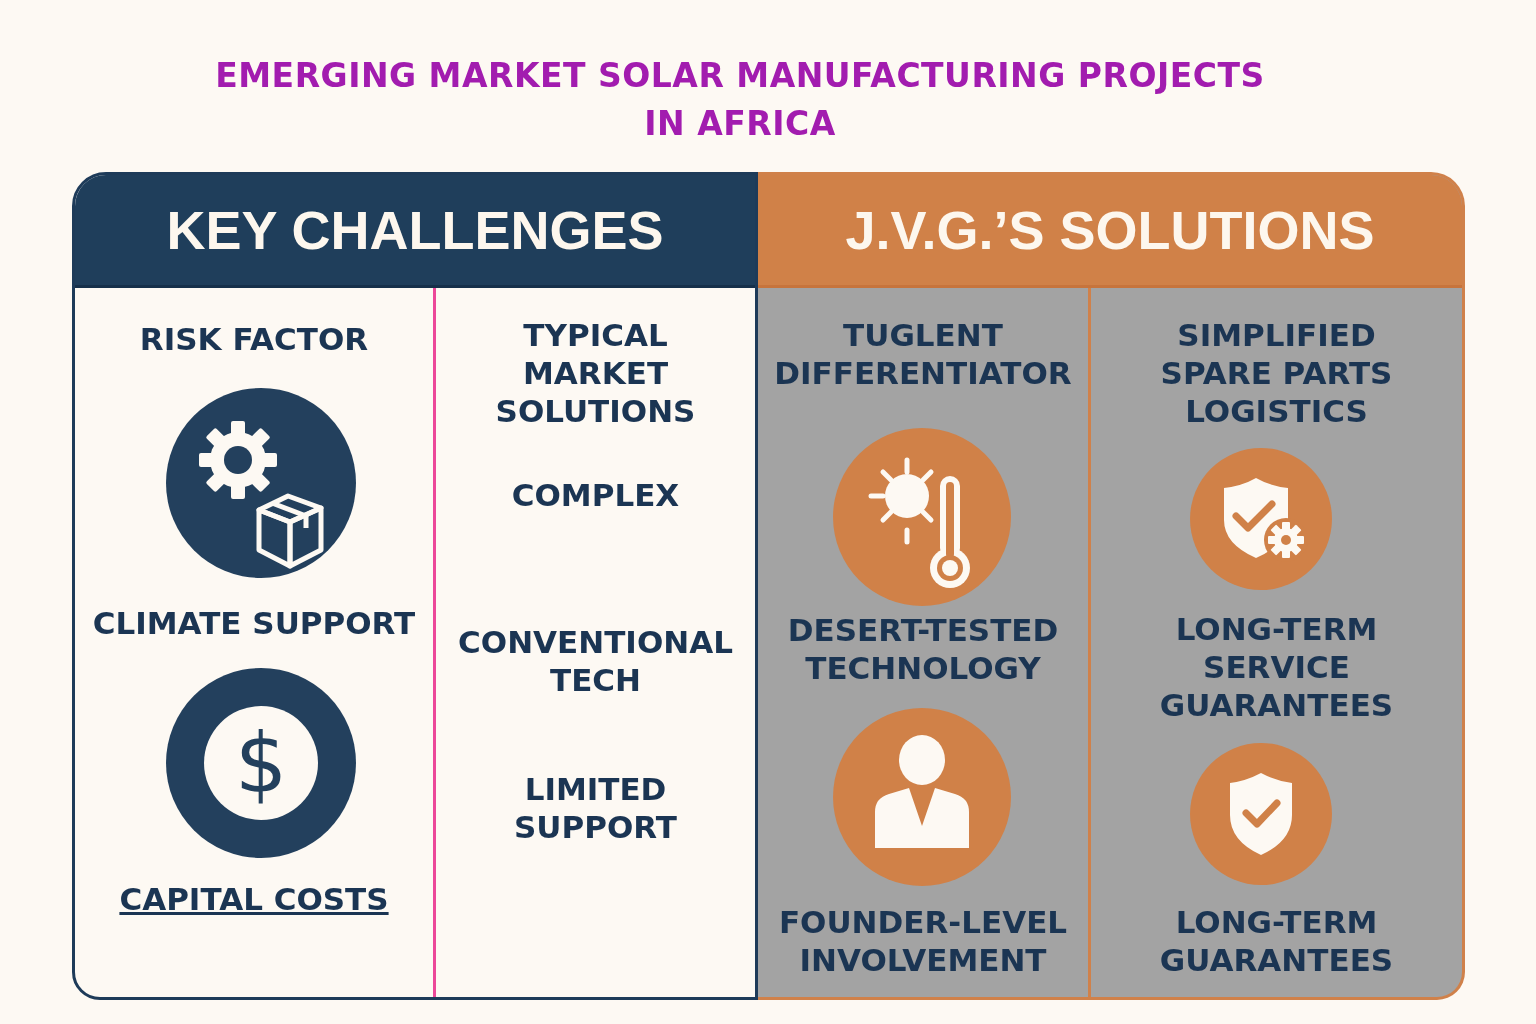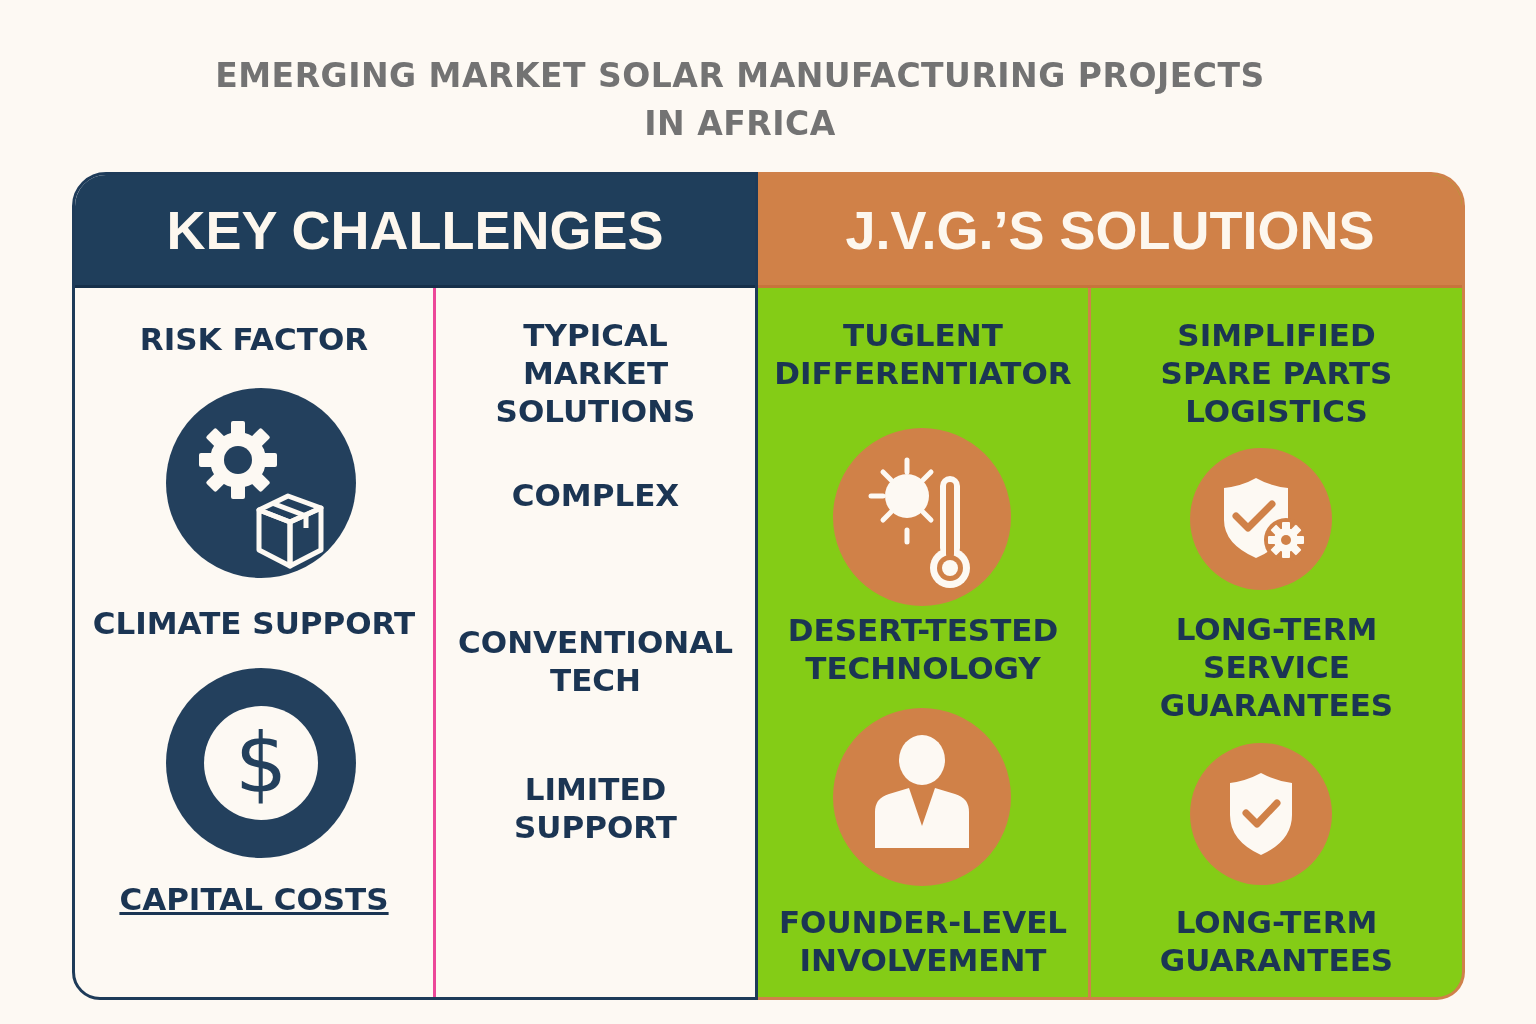--- a/index.html
+++ b/index.html
@@ -8,21 +8,21 @@
     background: #fdf9f3;
     overflow: hidden;
   }
   body { position: relative; font-family: "DejaVu Sans", "Liberation Sans", sans-serif; color: #1b3553; }
   .title {
     position: absolute; left: 0; top: 52px; width: 1480px;
     text-align: center;
     font-family: "DejaVu Sans", sans-serif;
     font-weight: bold;
     font-size: 33px; line-height: 48px;
-    color: #737373;
+    color: #a21caf;
     letter-spacing: 0.5px;
   }
   .title span { display: block; }
 
   .board {
     position: absolute; left: 72px; top: 172px; width: 1284px; height: 828px;
   }
   .panel {
     position: absolute; top: 0; height: 828px; box-sizing: border-box;
   }
@@ -31,21 +31,21 @@
     border: 3px solid #1e3b59;
     border-radius: 34px 0 0 28px;
     background: #fdf9f3;
     overflow: hidden;
   }
   .panel.right {
     left: 686px; width: 707px;
     border: 3px solid #d0814a;
     border-left: none;
     border-radius: 0 34px 28px 0;
-    background: #84cc16;
+    background: #a3a3a3;
     overflow: hidden;
   }
   .header {
     position: absolute; left: 0; top: 0; right: 0; height: 110px;
     display: flex; align-items: center; justify-content: center;
     color: #fdf7ee;
     font-family: "Liberation Sans", sans-serif;
     font-weight: bold;
     font-size: 54px;
     letter-spacing: 0px;

